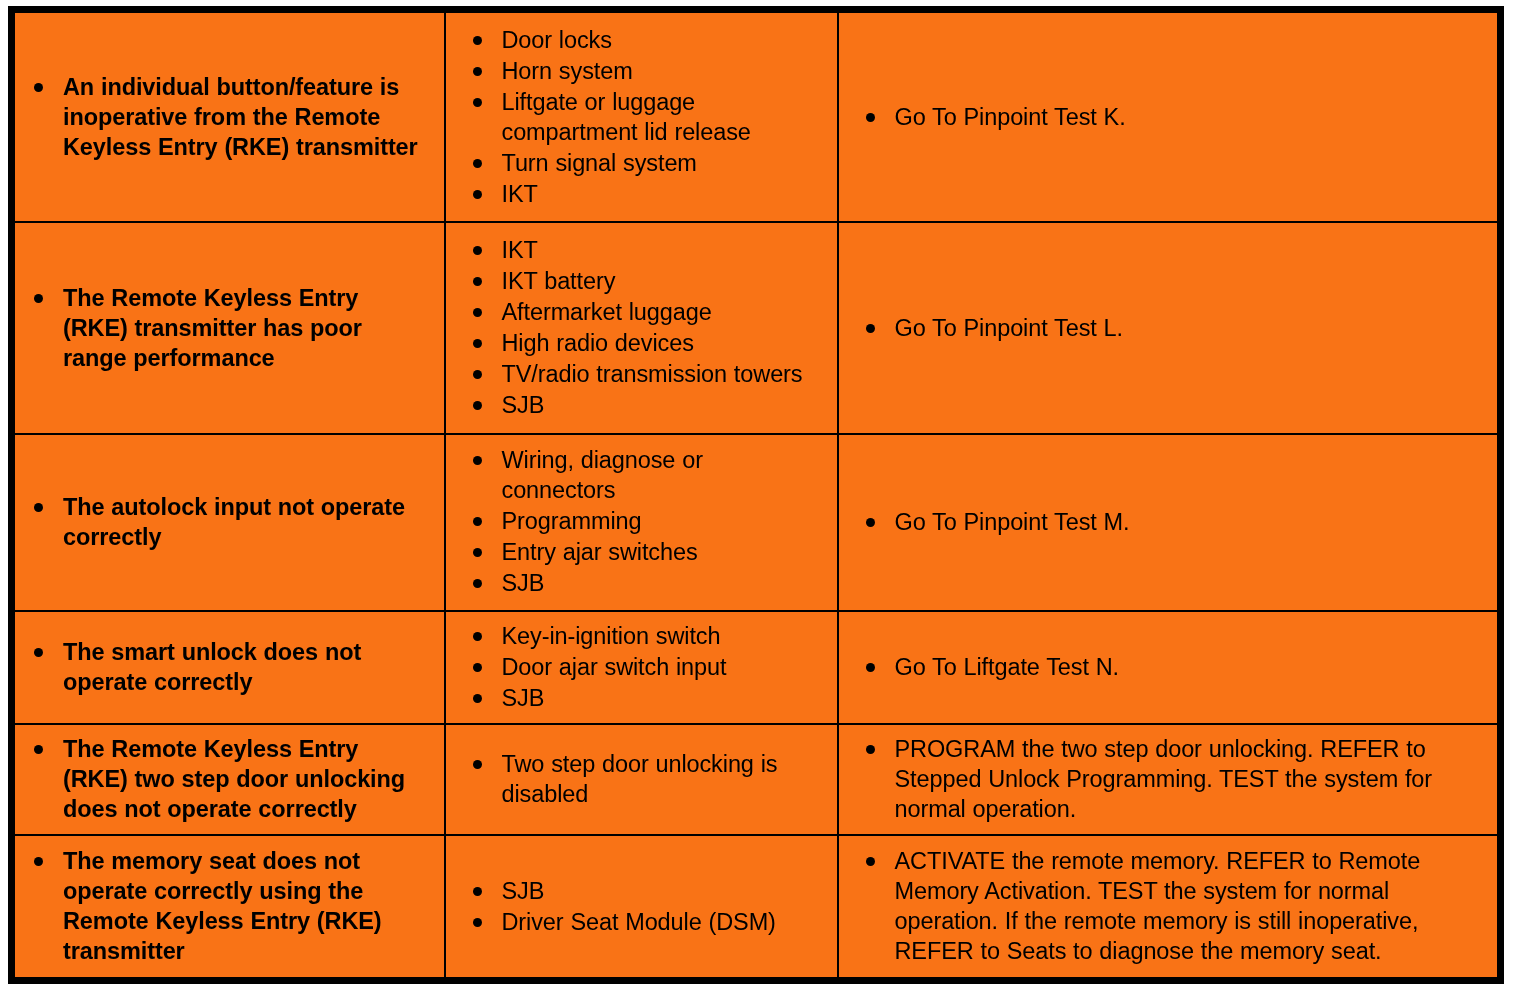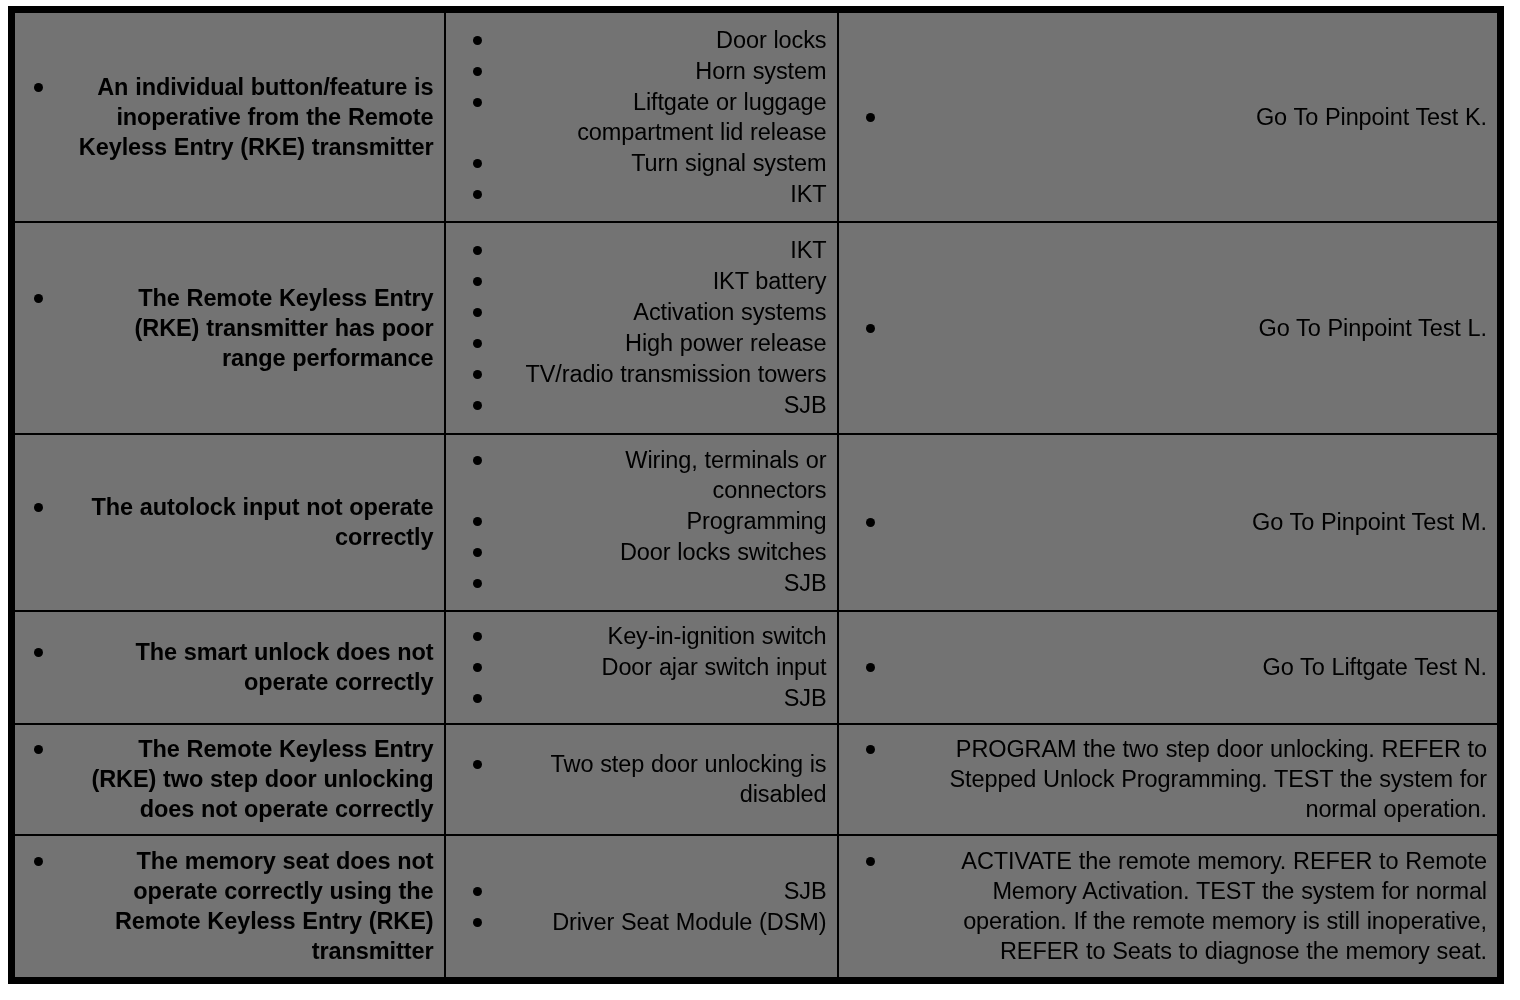--- a/index.html
+++ b/index.html
@@ -35,22 +35,21 @@
     border-collapse: collapse;
     table-layout: fixed;
     background: #ffffff;
   }
 
   .symptom-table tr > td {
     border-top: 2px solid #000000;
     border-left: 2px solid #000000;
     vertical-align: middle;
     padding: 0;
-    background: #737373;
-    text-align: right;
+    background: #f97316;
   }
   .symptom-table tr:first-child > td {
     border-top: none;
   }
   .symptom-table tr > td:first-child {
     border-left: none;
     font-weight: bold;
   }
 
   
@@ -181,25 +180,25 @@
               <li>
                 <span class="bullet-dot"></span>
                 <span class="bullet-text">IKT</span>
               </li>
               <li>
                 <span class="bullet-dot"></span>
                 <span class="bullet-text">IKT battery</span>
               </li>
               <li>
                 <span class="bullet-dot"></span>
-                <span class="bullet-text">Activation systems</span>
-              </li>
-              <li>
-                <span class="bullet-dot"></span>
-                <span class="bullet-text">High power release</span>
+                <span class="bullet-text">Aftermarket luggage</span>
+              </li>
+              <li>
+                <span class="bullet-dot"></span>
+                <span class="bullet-text">High radio devices</span>
               </li>
               <li>
                 <span class="bullet-dot"></span>
                 <span class="bullet-text">TV/radio transmission towers</span>
               </li>
               <li>
                 <span class="bullet-dot"></span>
                 <span class="bullet-text">SJB</span>
               </li>
             </ul>
@@ -227,30 +226,30 @@
 correctly</span>
               </li>
             </ul>
           </div>
         </td>
         <td class="col-possible">
           <div class="cell-inner">
             <ul class="bullets dense">
               <li>
                 <span class="bullet-dot"></span>
-                <span class="bullet-text">Wiring, terminals or
+                <span class="bullet-text">Wiring, diagnose or
 connectors</span>
               </li>
               <li>
                 <span class="bullet-dot"></span>
                 <span class="bullet-text">Programming</span>
               </li>
               <li>
                 <span class="bullet-dot"></span>
-                <span class="bullet-text">Door locks switches</span>
+                <span class="bullet-text">Entry ajar switches</span>
               </li>
               <li>
                 <span class="bullet-dot"></span>
                 <span class="bullet-text">SJB</span>
               </li>
             </ul>
           </div>
         </td>
         <td class="col-action">
           <div class="cell-inner">

